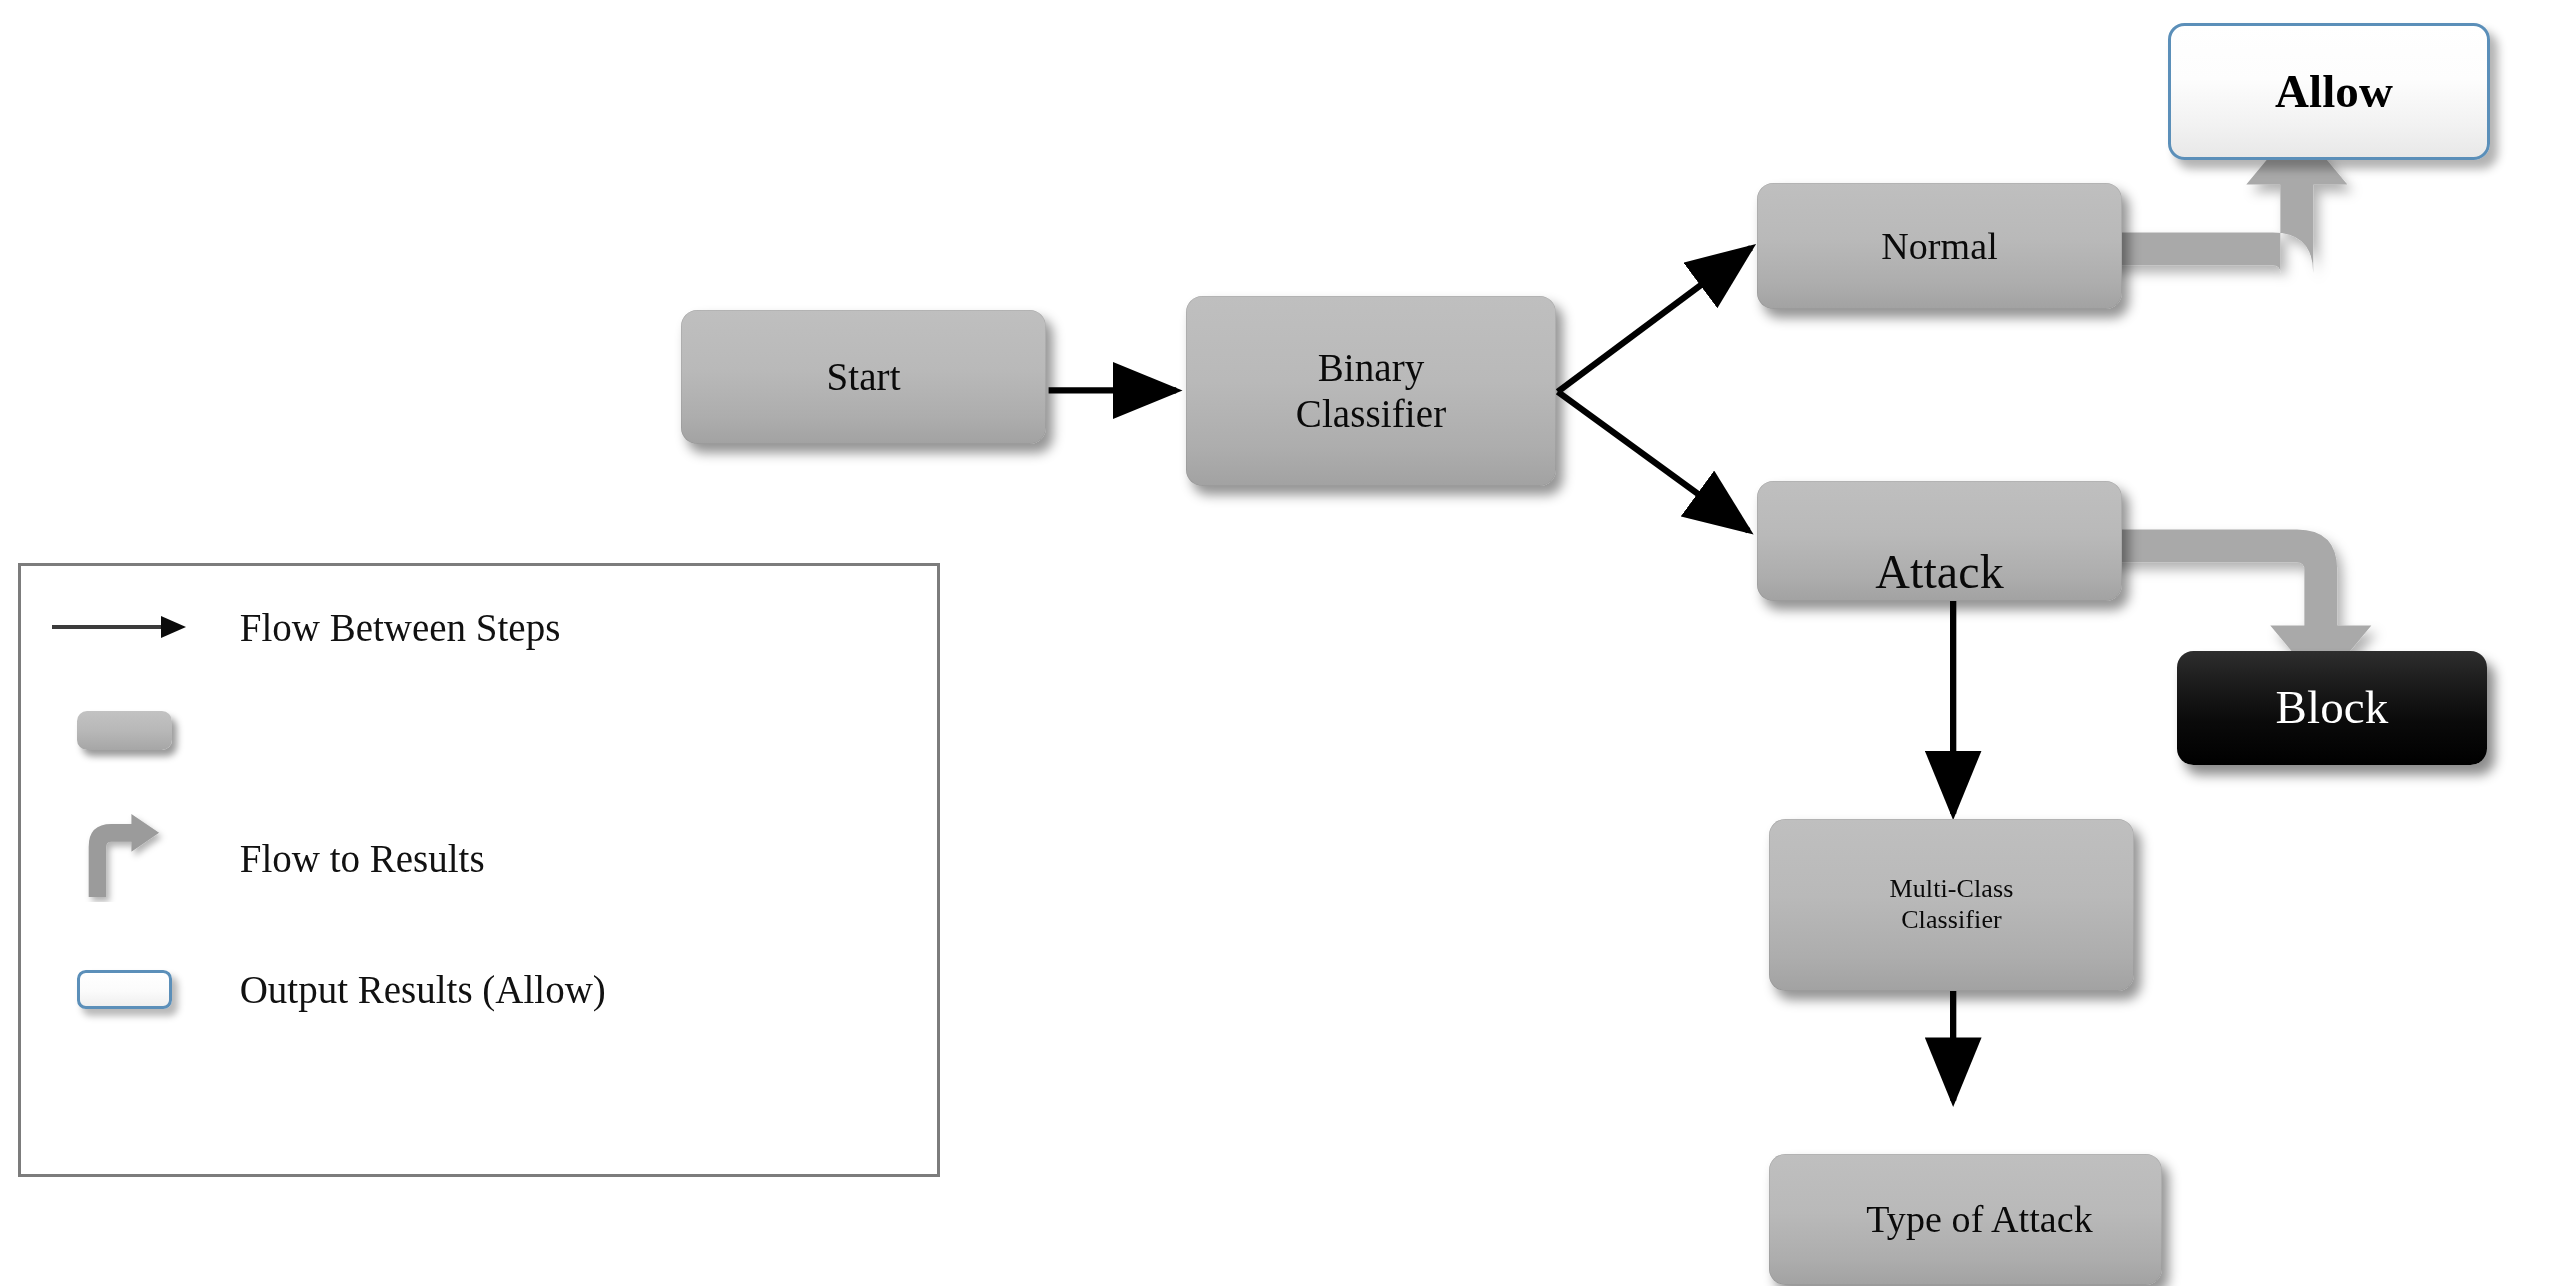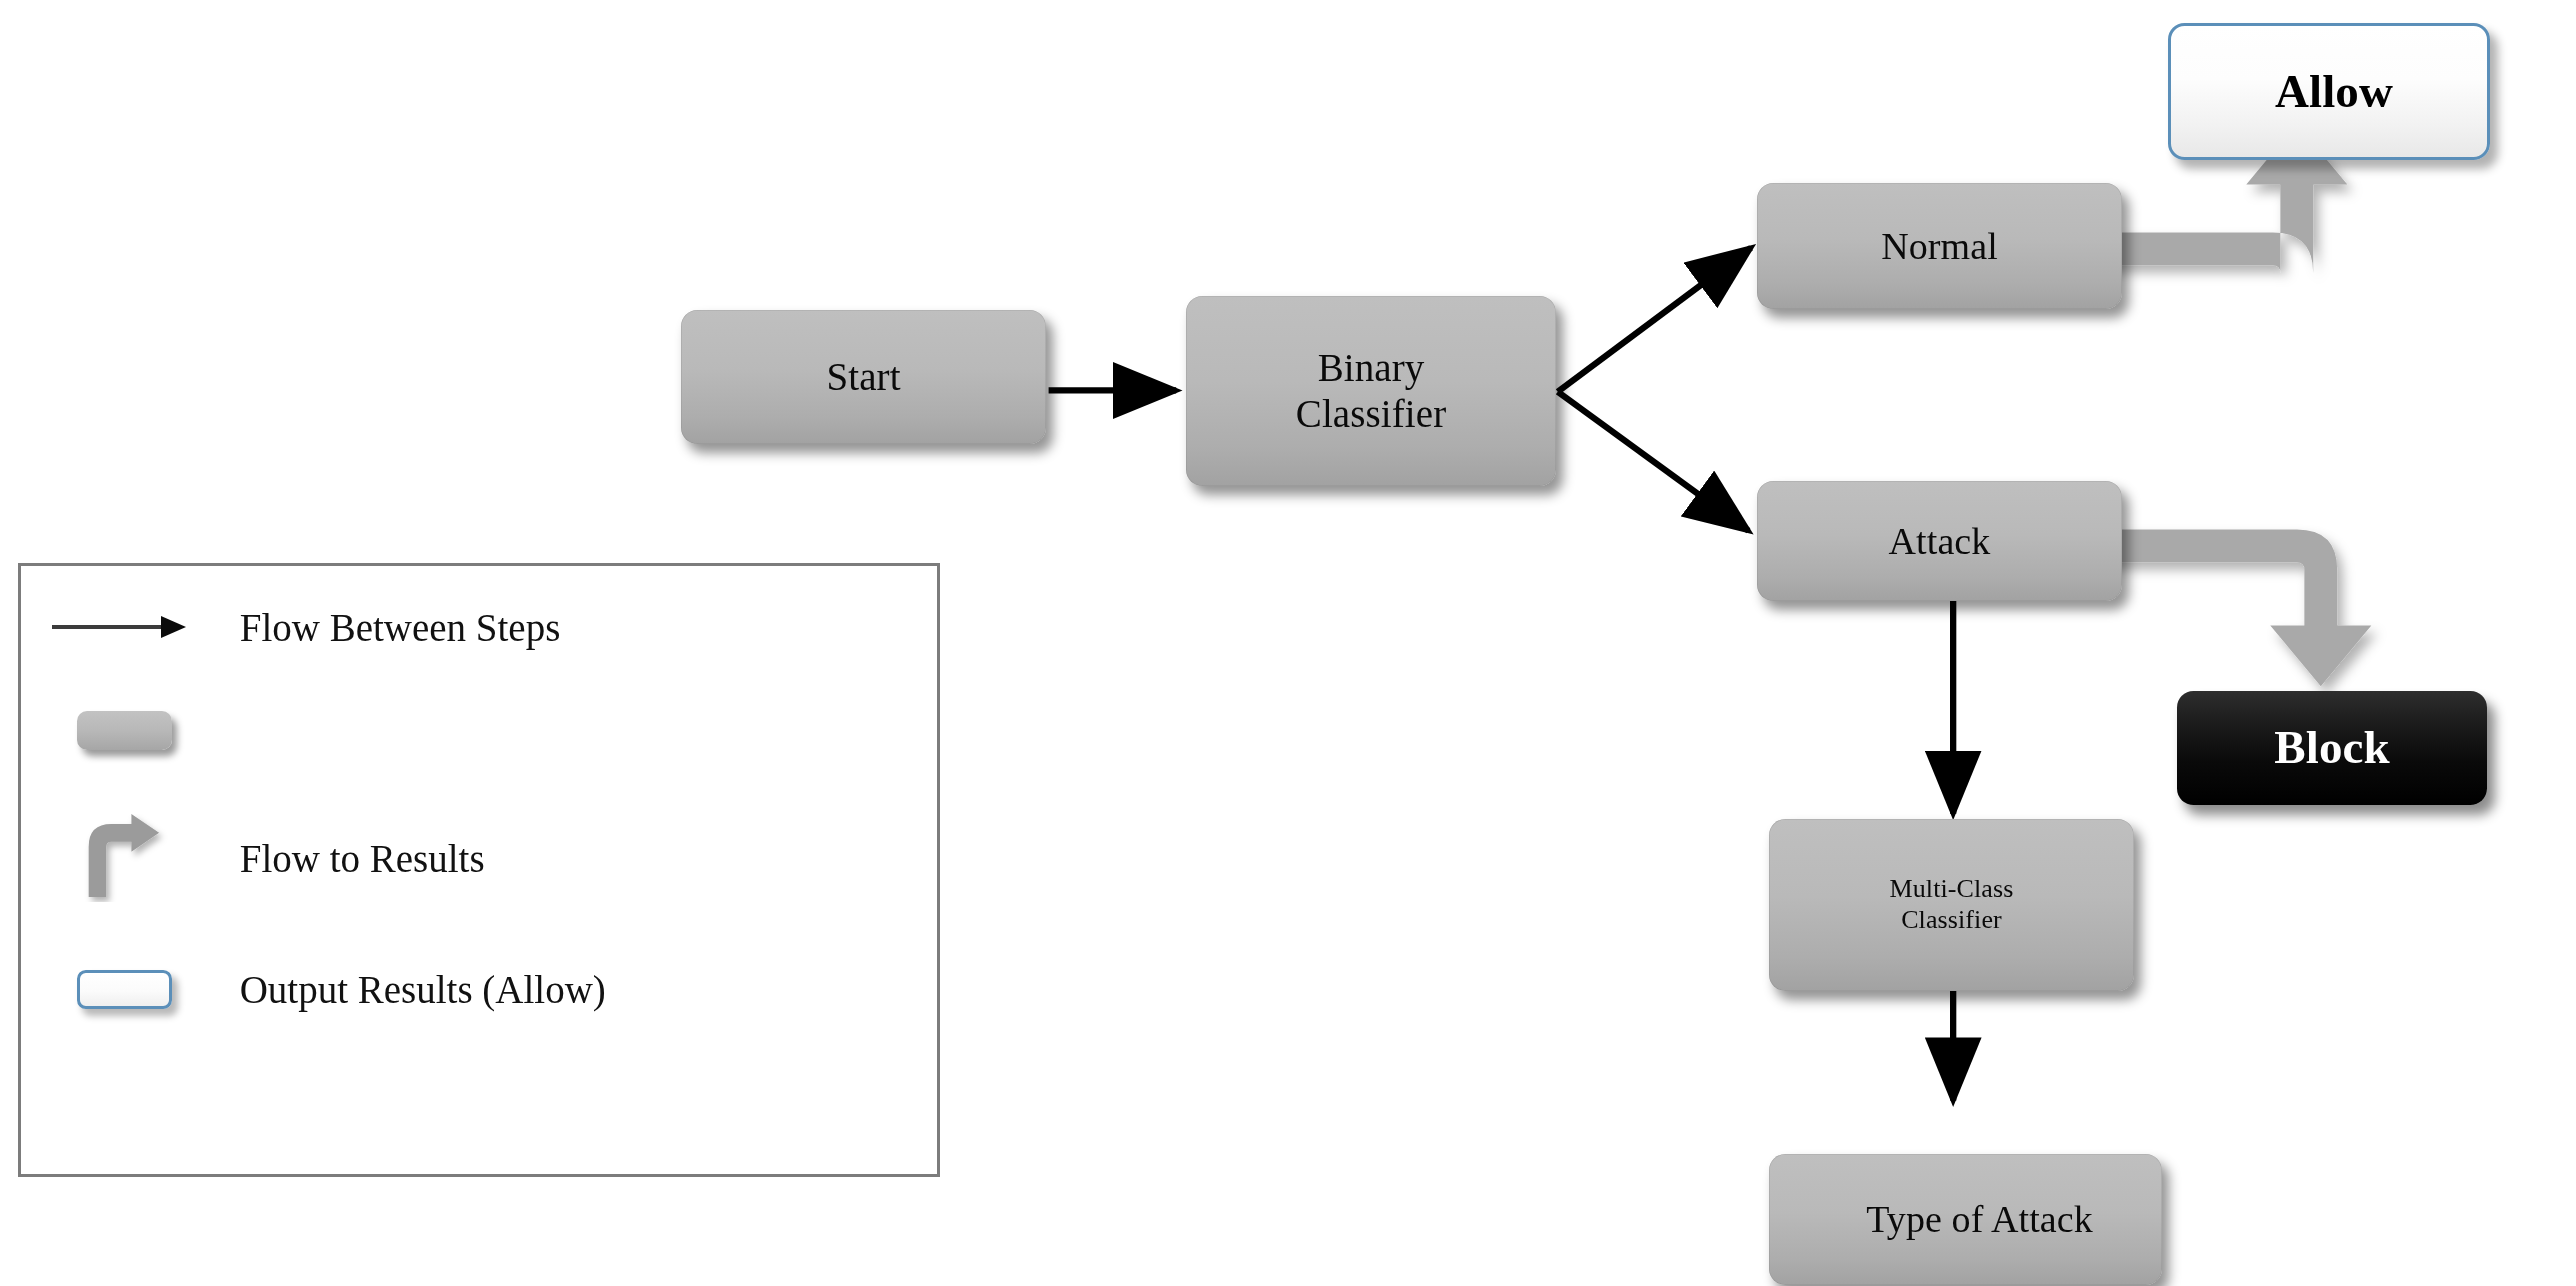--- a/index.html
+++ b/index.html
@@ -29,24 +29,23 @@
     border:3.2px solid #5b8fb9;
     border-radius:16.4px;
     font-weight:bold;
     box-shadow:7.6px 8.8px 10px rgba(0,0,0,0.30);
     color:#000;
     padding-left:10px;
   }
   .box.block{
     background:linear-gradient(180deg,#2e2e2e 0%,#1c1c1c 28%,#0a0a0a 62%,#000000 100%);
     color:#ffffff;
-    font-weight:bold;
+    font-weight:normal;
     border-radius:16.4px;
     box-shadow:7.6px 10px 11.4px rgba(0,0,0,0.45);
-    margin-top:40px;
   }
 
   
   .conn{position:absolute;left:0;top:0;width:2576px;height:1287px;pointer-events:none;z-index:3;}
 
   
   .legend{
     position:absolute;
     left:17.7px;top:563px;width:922px;height:614px;
     border:3.2px solid #7c7c7c;
@@ -169,21 +168,21 @@
     <div style="display:block;">
       <span>Binary</span>
       <span>Classifier</span>
     </div>
   </div>
 
   <div class="box" style="left:1757px;top:183px;width:365px;height:126px;font-size:38px;">
     <span>Normal</span>
   </div>
 
-  <div class="box" style="left:1757px;top:481px;width:365px;height:120px;font-size:38px;">
+  <div class="box" style="left:1757px;top:481px;width:365px;height:120px;font-size:48px;align-items:flex-end;">
     <span>Attack</span>
   </div>
 
   <div class="box" style="left:1769px;top:819px;width:365px;height:172px;font-size:26px;">
     <div style="display:block;">
       <span>Multi-Class</span>
       <span>Classifier</span>
     </div>
   </div>
 

